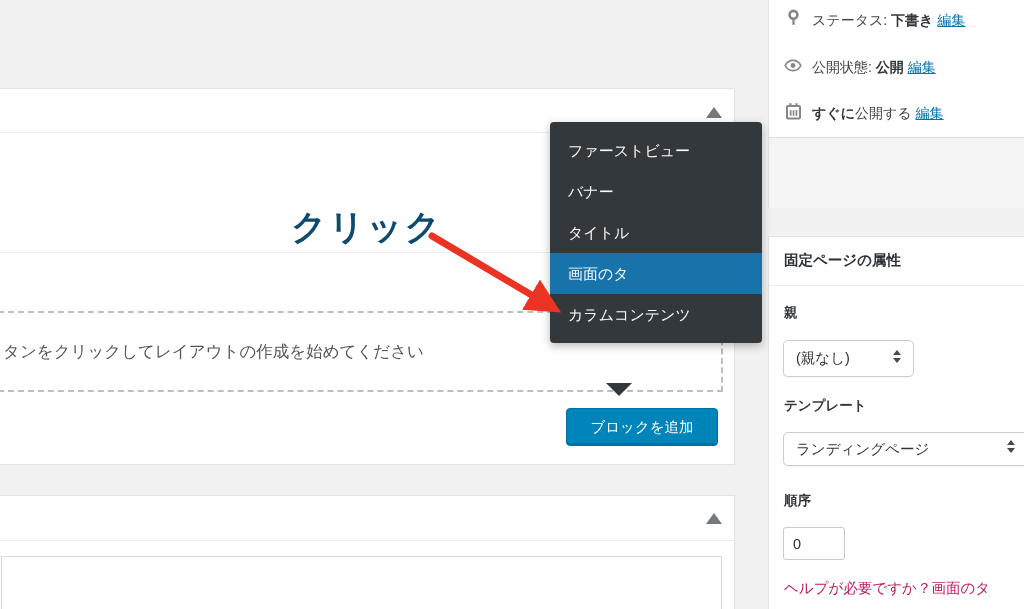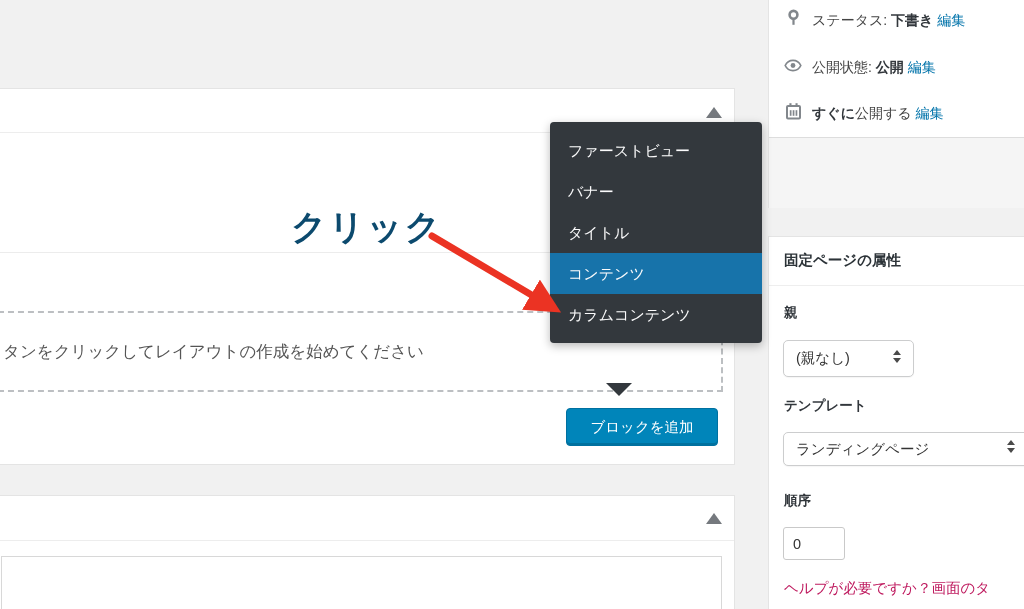--- a/index.html
+++ b/index.html
@@ -61,21 +61,21 @@
     position:absolute;left:291px;top:204px;font-size:35px;font-weight:bold;
     color:#0c4a6e;letter-spacing:2px;z-index:45;white-space:nowrap;
   }
   #click-arrow{position:absolute;left:408px;top:212px;z-index:45;}
   
   .pub-row{
     position:absolute;font-size:14px;color:#444;white-space:nowrap;
     line-height:20px;
   }
   .pub-row strong{color:#32373c;}
-  .edit-link{color:#0073aa;cursor:pointer;}
+  .edit-link{color:#0073aa;text-decoration:underline;cursor:pointer;}
   .pub-icon{position:absolute;}
   
   .side-label{
     position:absolute;font-size:13.5px;font-weight:bold;color:#32373c;
     white-space:nowrap;
   }
   .fake-select{
     position:absolute;box-sizing:border-box;height:37px;background:#fff;
     border:1px solid #cccdce;border-radius:5px;cursor:pointer;
     box-shadow:0 1px 1px rgba(0,0,0,.04);
@@ -117,21 +117,21 @@
 
   <div id="dashed-box"></div>
   <div id="placeholder-text">タンをクリックしてレイアウトの作成を始めてください</div>
 
   <button id="add-block-btn">ブロックを追加</button>
 
   <div id="block-menu">
     <div class="menu-item">ファーストビュー</div>
     <div class="menu-item">バナー</div>
     <div class="menu-item">タイトル</div>
-    <div class="menu-item active">コンテンツ</div>
+    <div class="menu-item active">画面のタ</div>
     <div class="menu-item">カラムコンテンツ</div>
   </div>
   <div id="menu-tail"></div>
 
   <div id="click-label">クリック</div>
   <svg id="click-arrow" width="180" height="120" viewBox="0 0 180 120">
     <defs>
       <marker id="ah" markerWidth="5" markerHeight="5" refX="1.5" refY="2.5" orient="auto">
         <path d="M0,0 L5,2.5 L0,5 z" fill="#eb3323"></path>
       </marker>

